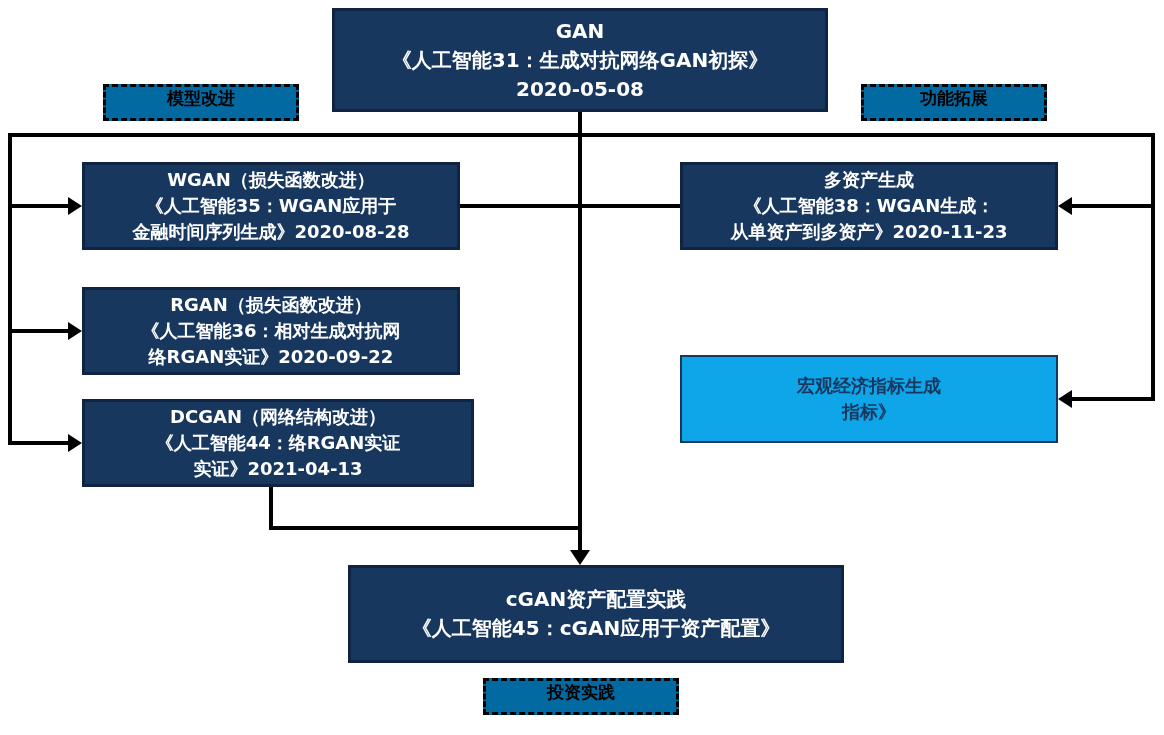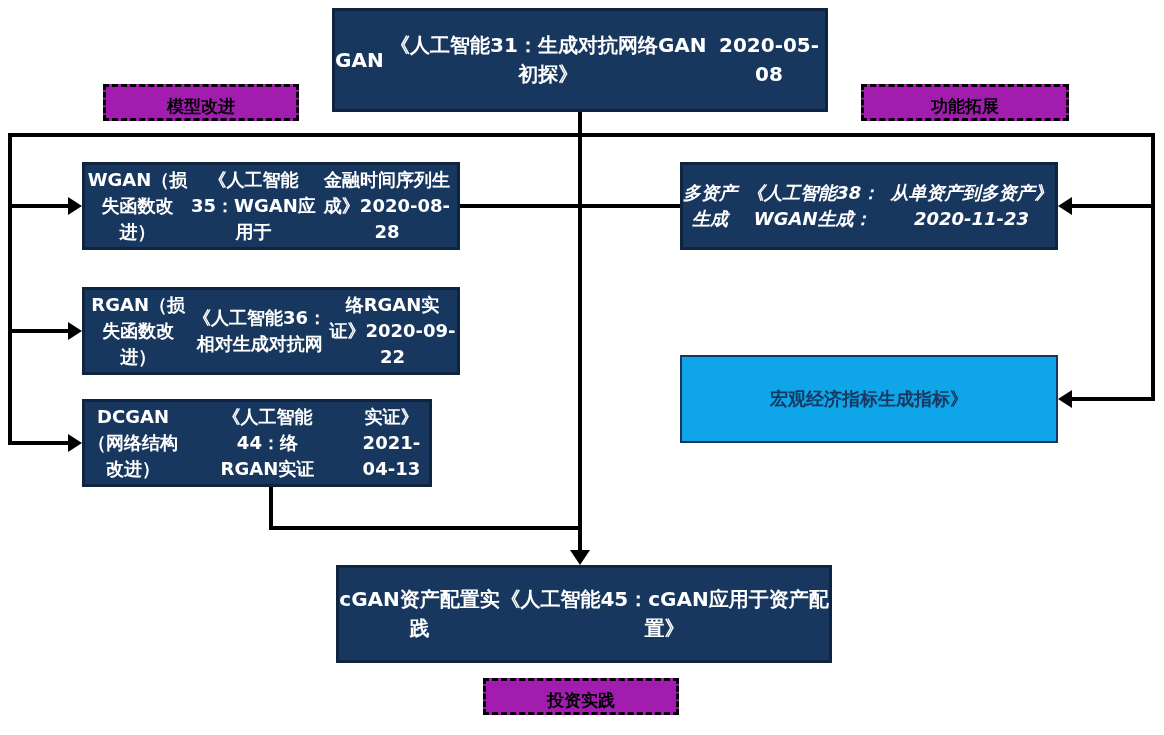--- a/index.html
+++ b/index.html
@@ -1,30 +1,30 @@
 <!DOCTYPE html>
 <html><head>
 <meta charset="utf-8">
 <style>
   html,body{margin:0;padding:0;background:#ffffff;}
   #canvas{
     position:relative;width:1164px;height:735px;background:#ffffff;
     font-family:"DejaVu Sans","Liberation Sans",sans-serif;overflow:hidden;
   }
   .node{
-    position:absolute;box-sizing:border-box;display:flex;flex-direction:row;
+    position:absolute;box-sizing:border-box;display:flex;flex-direction:column;
     justify-content:center;align-items:center;text-align:center;
     font-weight:bold;line-height:1.45;
   }
   .node.dark{background:#17375E;border:3px solid #0E2440;color:#ffffff;}
   .node.light{background:#0ea5e9;border:2px solid #17375E;color:#17375E;}
   .tag{
-    position:absolute;box-sizing:border-box;background:#a21caf;
+    position:absolute;box-sizing:border-box;background:#0369a1;
     border:3px dashed #000000;color:#000000;font-weight:bold;
-    display:flex;align-items:flex-end;justify-content:center;font-size:17px;
+    display:flex;align-items:flex-start;justify-content:center;font-size:17px;
   }
   .hline,.vline{position:absolute;background:#000000;}
   .arr{position:absolute;width:0;height:0;}
   .arr.r{border-top:9px solid transparent;border-bottom:9px solid transparent;border-left:14px solid #000;}
   .arr.l{border-top:9px solid transparent;border-bottom:9px solid transparent;border-right:14px solid #000;}
   .arr.d{border-left:10px solid transparent;border-right:10px solid transparent;border-top:15px solid #000;}
   .fs20{font-size:20px;}
   .fs18{font-size:18px;}
 </style>
 </head>
@@ -59,54 +59,54 @@
   <div class="node dark fs20" style="left:332px;top:8px;width:496px;height:104px;">
     <div>GAN</div>
     <div>《人工智能31：生成对抗网络GAN初探》</div>
     <div>2020-05-08</div>
   </div>
 
   <div class="tag" style="left:103px;top:84px;width:196px;height:37px;">
     <span>模型改进</span>
   </div>
 
-  <div class="tag" style="left:861px;top:84px;width:208px;height:37px;">
+  <div class="tag" style="left:861px;top:84px;width:186px;height:37px;">
     <span>功能拓展</span>
   </div>
 
   <div class="node dark fs18" style="left:82px;top:162px;width:378px;height:88px;">
     <div>WGAN（损失函数改进）</div>
     <div>《人工智能35：WGAN应用于</div>
     <div>金融时间序列生成》2020-08-28</div>
   </div>
 
   <div class="node dark fs18" style="left:82px;top:287px;width:378px;height:88px;">
     <div>RGAN（损失函数改进）</div>
     <div>《人工智能36：相对生成对抗网</div>
     <div>络RGAN实证》2020-09-22</div>
   </div>
 
-  <div class="node dark fs18" style="left:82px;top:399px;width:350px;height:88px;gap:32px;">
+  <div class="node dark fs18" style="left:82px;top:399px;width:392px;height:88px;">
     <div>DCGAN（网络结构改进）</div>
     <div>《人工智能44：络RGAN实证</div>
     <div>实证》2021-04-13</div>
   </div>
 
-  <div class="node dark fs18" style="left:680px;top:162px;width:378px;height:88px;font-style:italic;">
+  <div class="node dark fs18" style="left:680px;top:162px;width:378px;height:88px;">
     <div>多资产生成</div>
     <div>《人工智能38：WGAN生成：</div>
     <div>从单资产到多资产》2020-11-23</div>
   </div>
 
   <div class="node light fs18" style="left:680px;top:355px;width:378px;height:88px;">
     <div>宏观经济指标生成</div>
     <div>指标》</div>
   </div>
 
-  <div class="node dark fs20" style="left:336px;top:565px;width:496px;height:98px;">
+  <div class="node dark fs20" style="left:348px;top:565px;width:496px;height:98px;">
     <div>cGAN资产配置实践</div>
     <div>《人工智能45：cGAN应用于资产配置》</div>
   </div>
 
   <div class="tag" style="left:483px;top:678px;width:196px;height:37px;">
     <span>投资实践</span>
   </div>
 
 </div>
 

